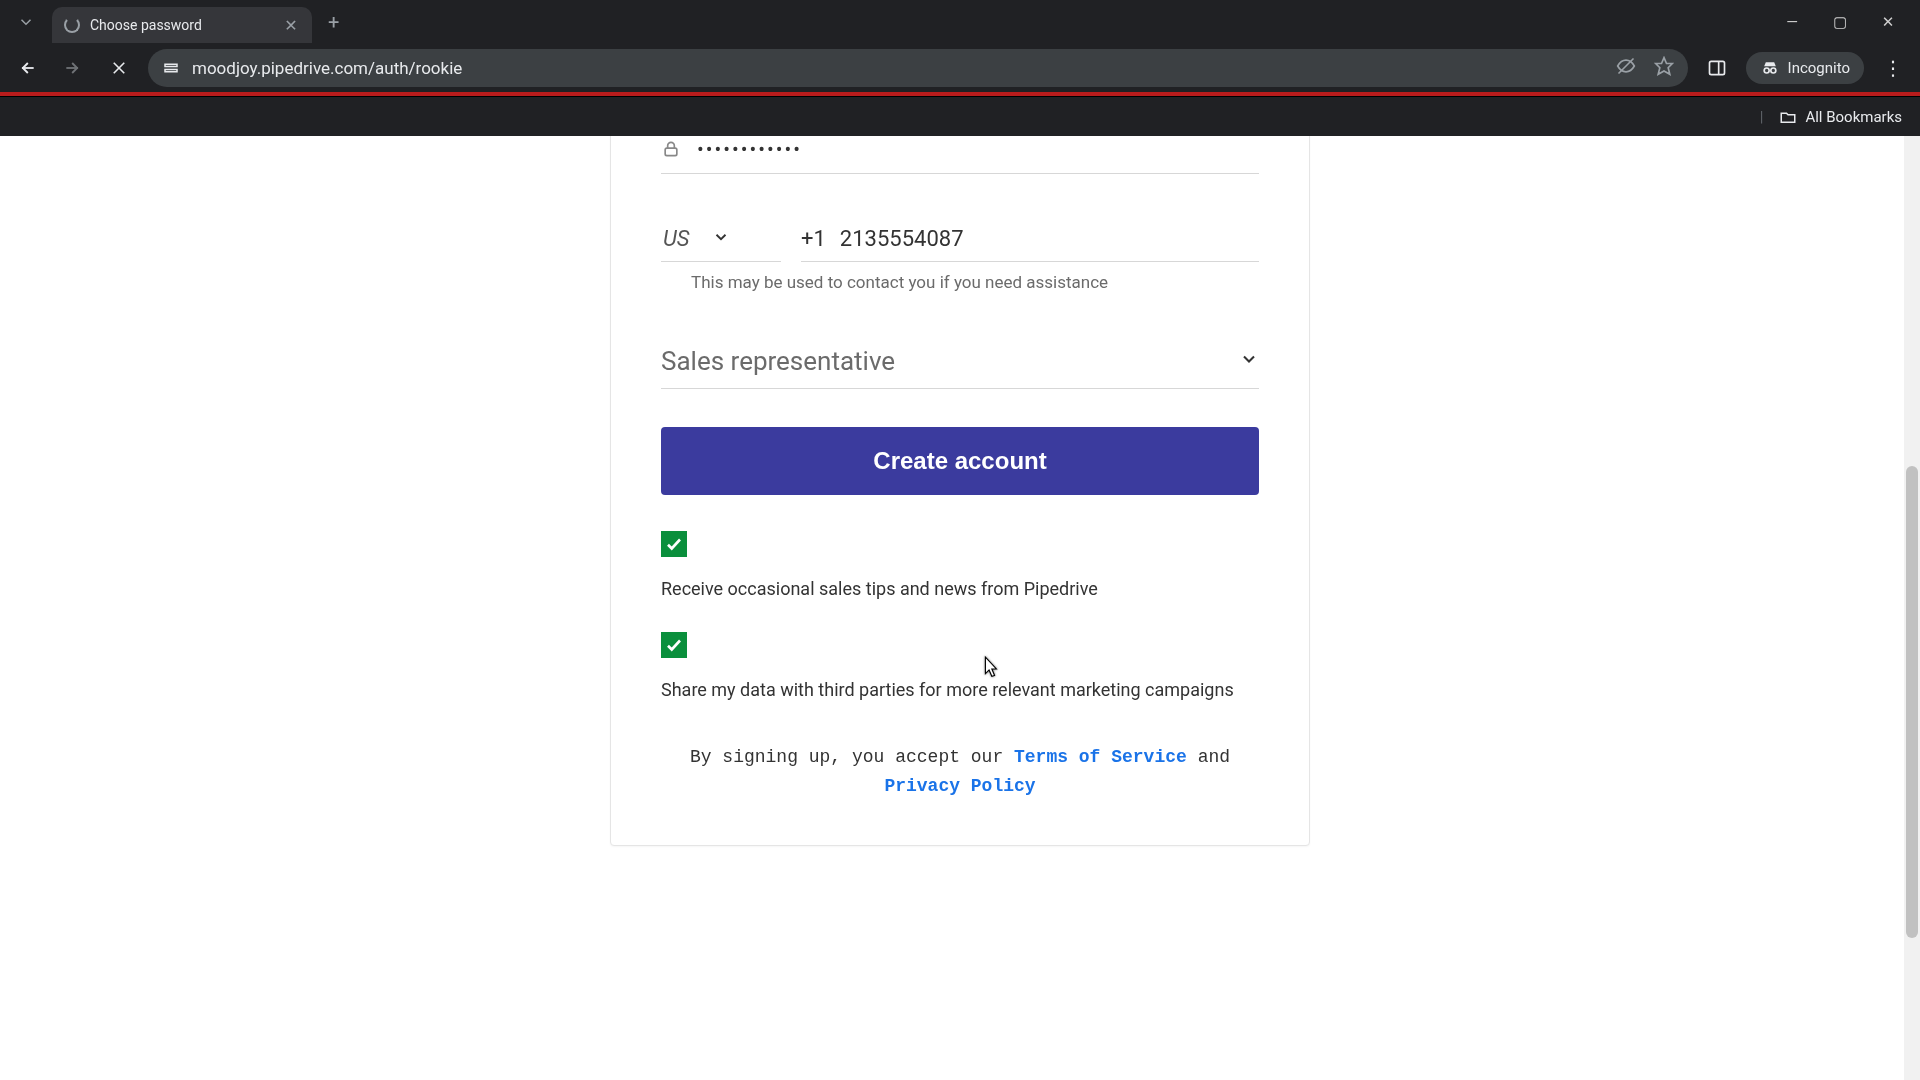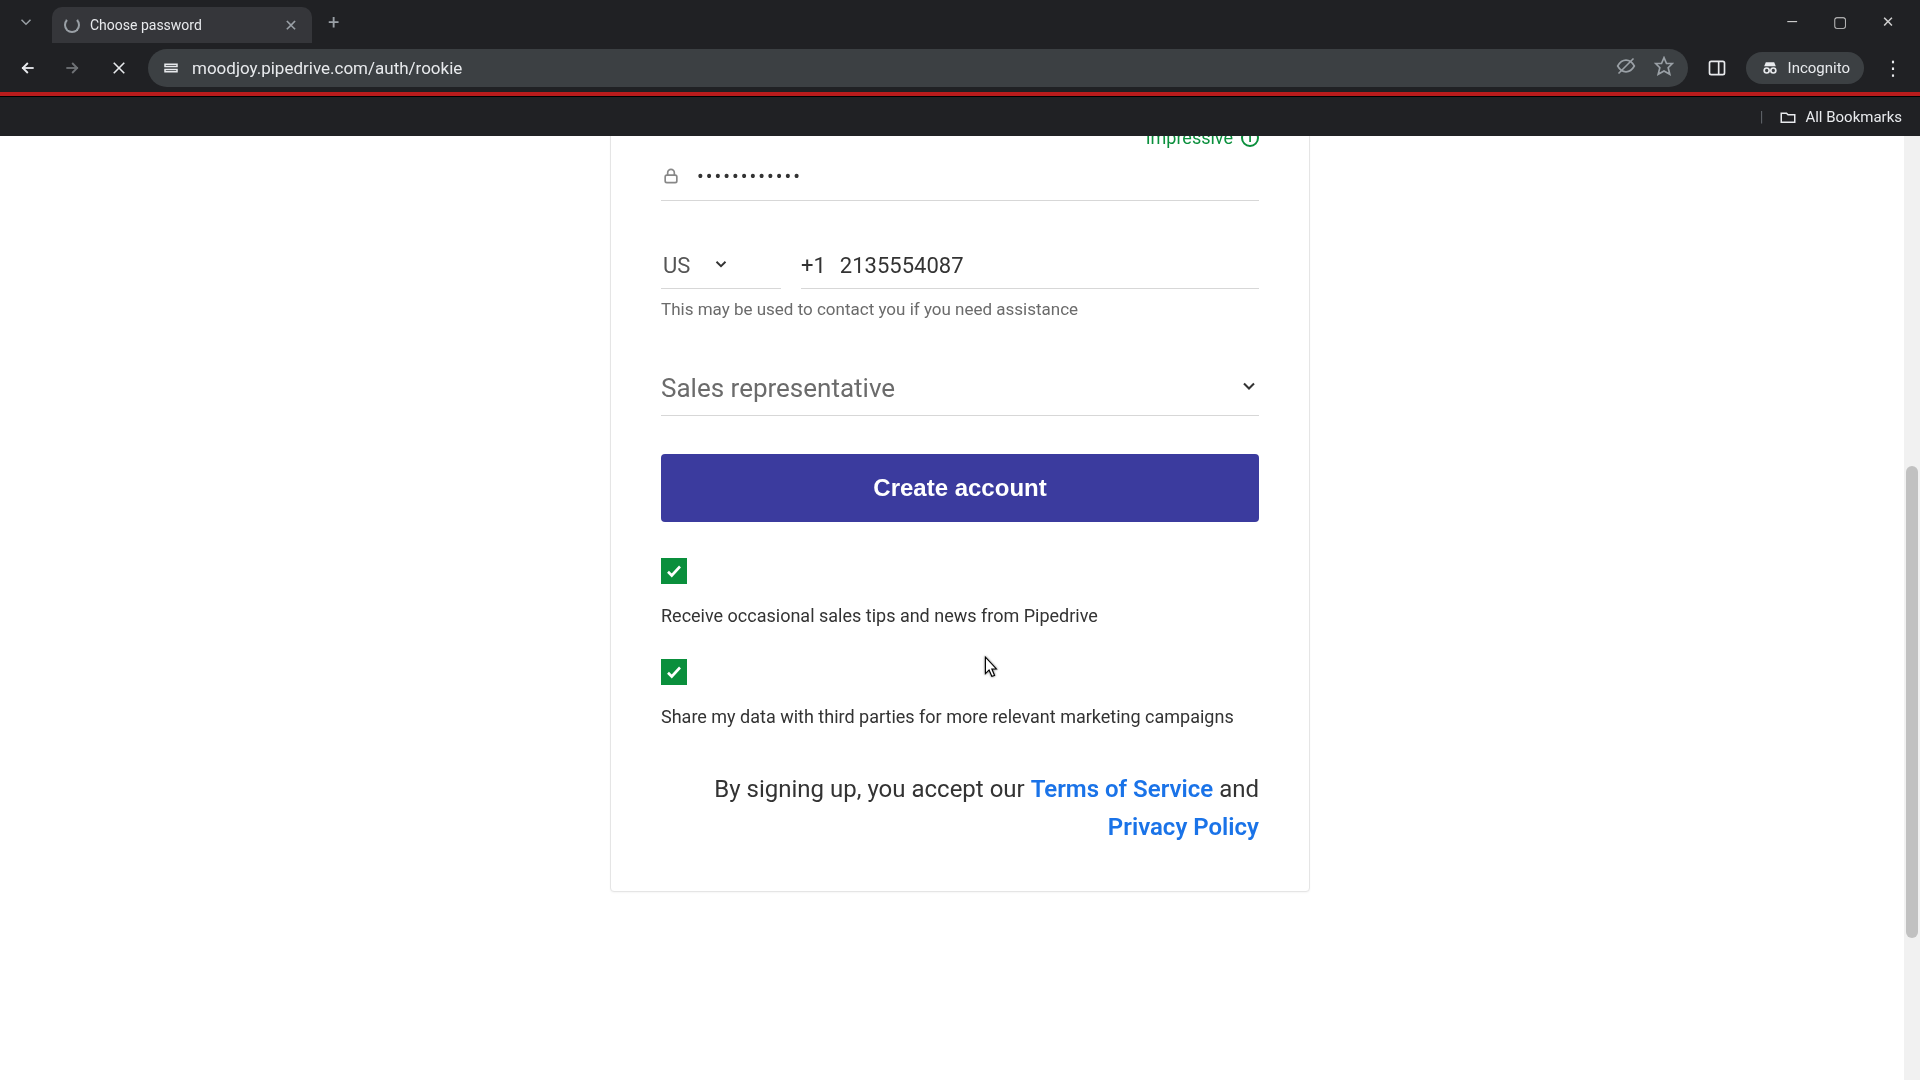--- a/index.html
+++ b/index.html
@@ -146,32 +146,33 @@
 
   .phone-row {
     display: flex; align-items: flex-end; gap: 20px; margin-top: 44px;
   }
   .country-sel {
     border-bottom: 1px solid #d7d7d7;
     padding: 8px 4px 10px 2px;
     display: flex; align-items: center; gap: 22px;
     font-size: 22px; color: #555; cursor: pointer;
     min-width: 120px;
+    font-style: italic;
   }
   .chev { font-size: 20px; color: #333; }
   .phone-field {
     flex: 1;
     border-bottom: 1px solid #d7d7d7;
     padding: 8px 0 10px 0;
     display: flex; gap: 14px; font-size: 22px; color: #333;
   }
   .phone-prefix { color: #333; }
   .phone-input { border:none; outline:none; font-size:22px; flex:1; background:transparent; font-family:inherit; color:#333; }
   .hint {
-    margin-top: 10px; font-size: 17px; color: #6b6b6b;
+    margin-top: 10px; font-size: 17px; color: #6b6b6b; margin-left: 30px;
   }
 
   .role-field {
     margin-top: 44px;
     border-bottom: 1px solid #d7d7d7;
     padding: 10px 0 12px 0;
     display: flex; align-items: center; justify-content: space-between;
     font-size: 26px; color: #6b6b6b; cursor: pointer;
   }
 
@@ -199,23 +200,24 @@
     width: 26px; height: 26px;
     background: #0a8f3c;
     display: flex; align-items: center; justify-content: center;
     flex-shrink: 0; cursor: pointer;
     margin-top: 2px;
   }
   .checkbox svg { width: 18px; height: 18px; }
 
   .legal {
     margin-top: 40px;
-    text-align: right;
-    font-size: 24px; color: #333;
+    text-align: center;
+    font-size: 18px; color: #333;
     line-height: 1.6;
+    font-family: Liberation Mono, monospace;
   }
   .legal a { color: #1a73e8; font-weight: 600; text-decoration: none; cursor: pointer; }
 
   
   .scroll-track {
     position: absolute; right: 0; top: 0; bottom: 0; width: 16px;
     background: #f1f1f1;
   }
   .scroll-thumb {
     position: absolute; right: 2px; width: 12px;
@@ -324,24 +326,20 @@
         </svg>
       <span>All Bookmarks</span>
     </span>
   </div>
 </div>
 
 <div class="viewport">
 
   <div class="card">
 
-    <div class="strength-row">
-      <span>Impressive</span>
-      <span class="info-icon">i</span>
-    </div>
 
     <div class="field">
       <span class="lock-icon">
         <svg viewBox="0 0 24 24" width="20" height="20" fill="none" stroke="#888" stroke-width="2">
             <rect x="5" y="11" width="14" height="9" rx="2"></rect>
             <path d="M8 11 V8 a4 4 0 0 1 8 0 v3"></path>
           </svg>
       </span>
       <input type="password" value="••••••••••••" style="">
     </div>

